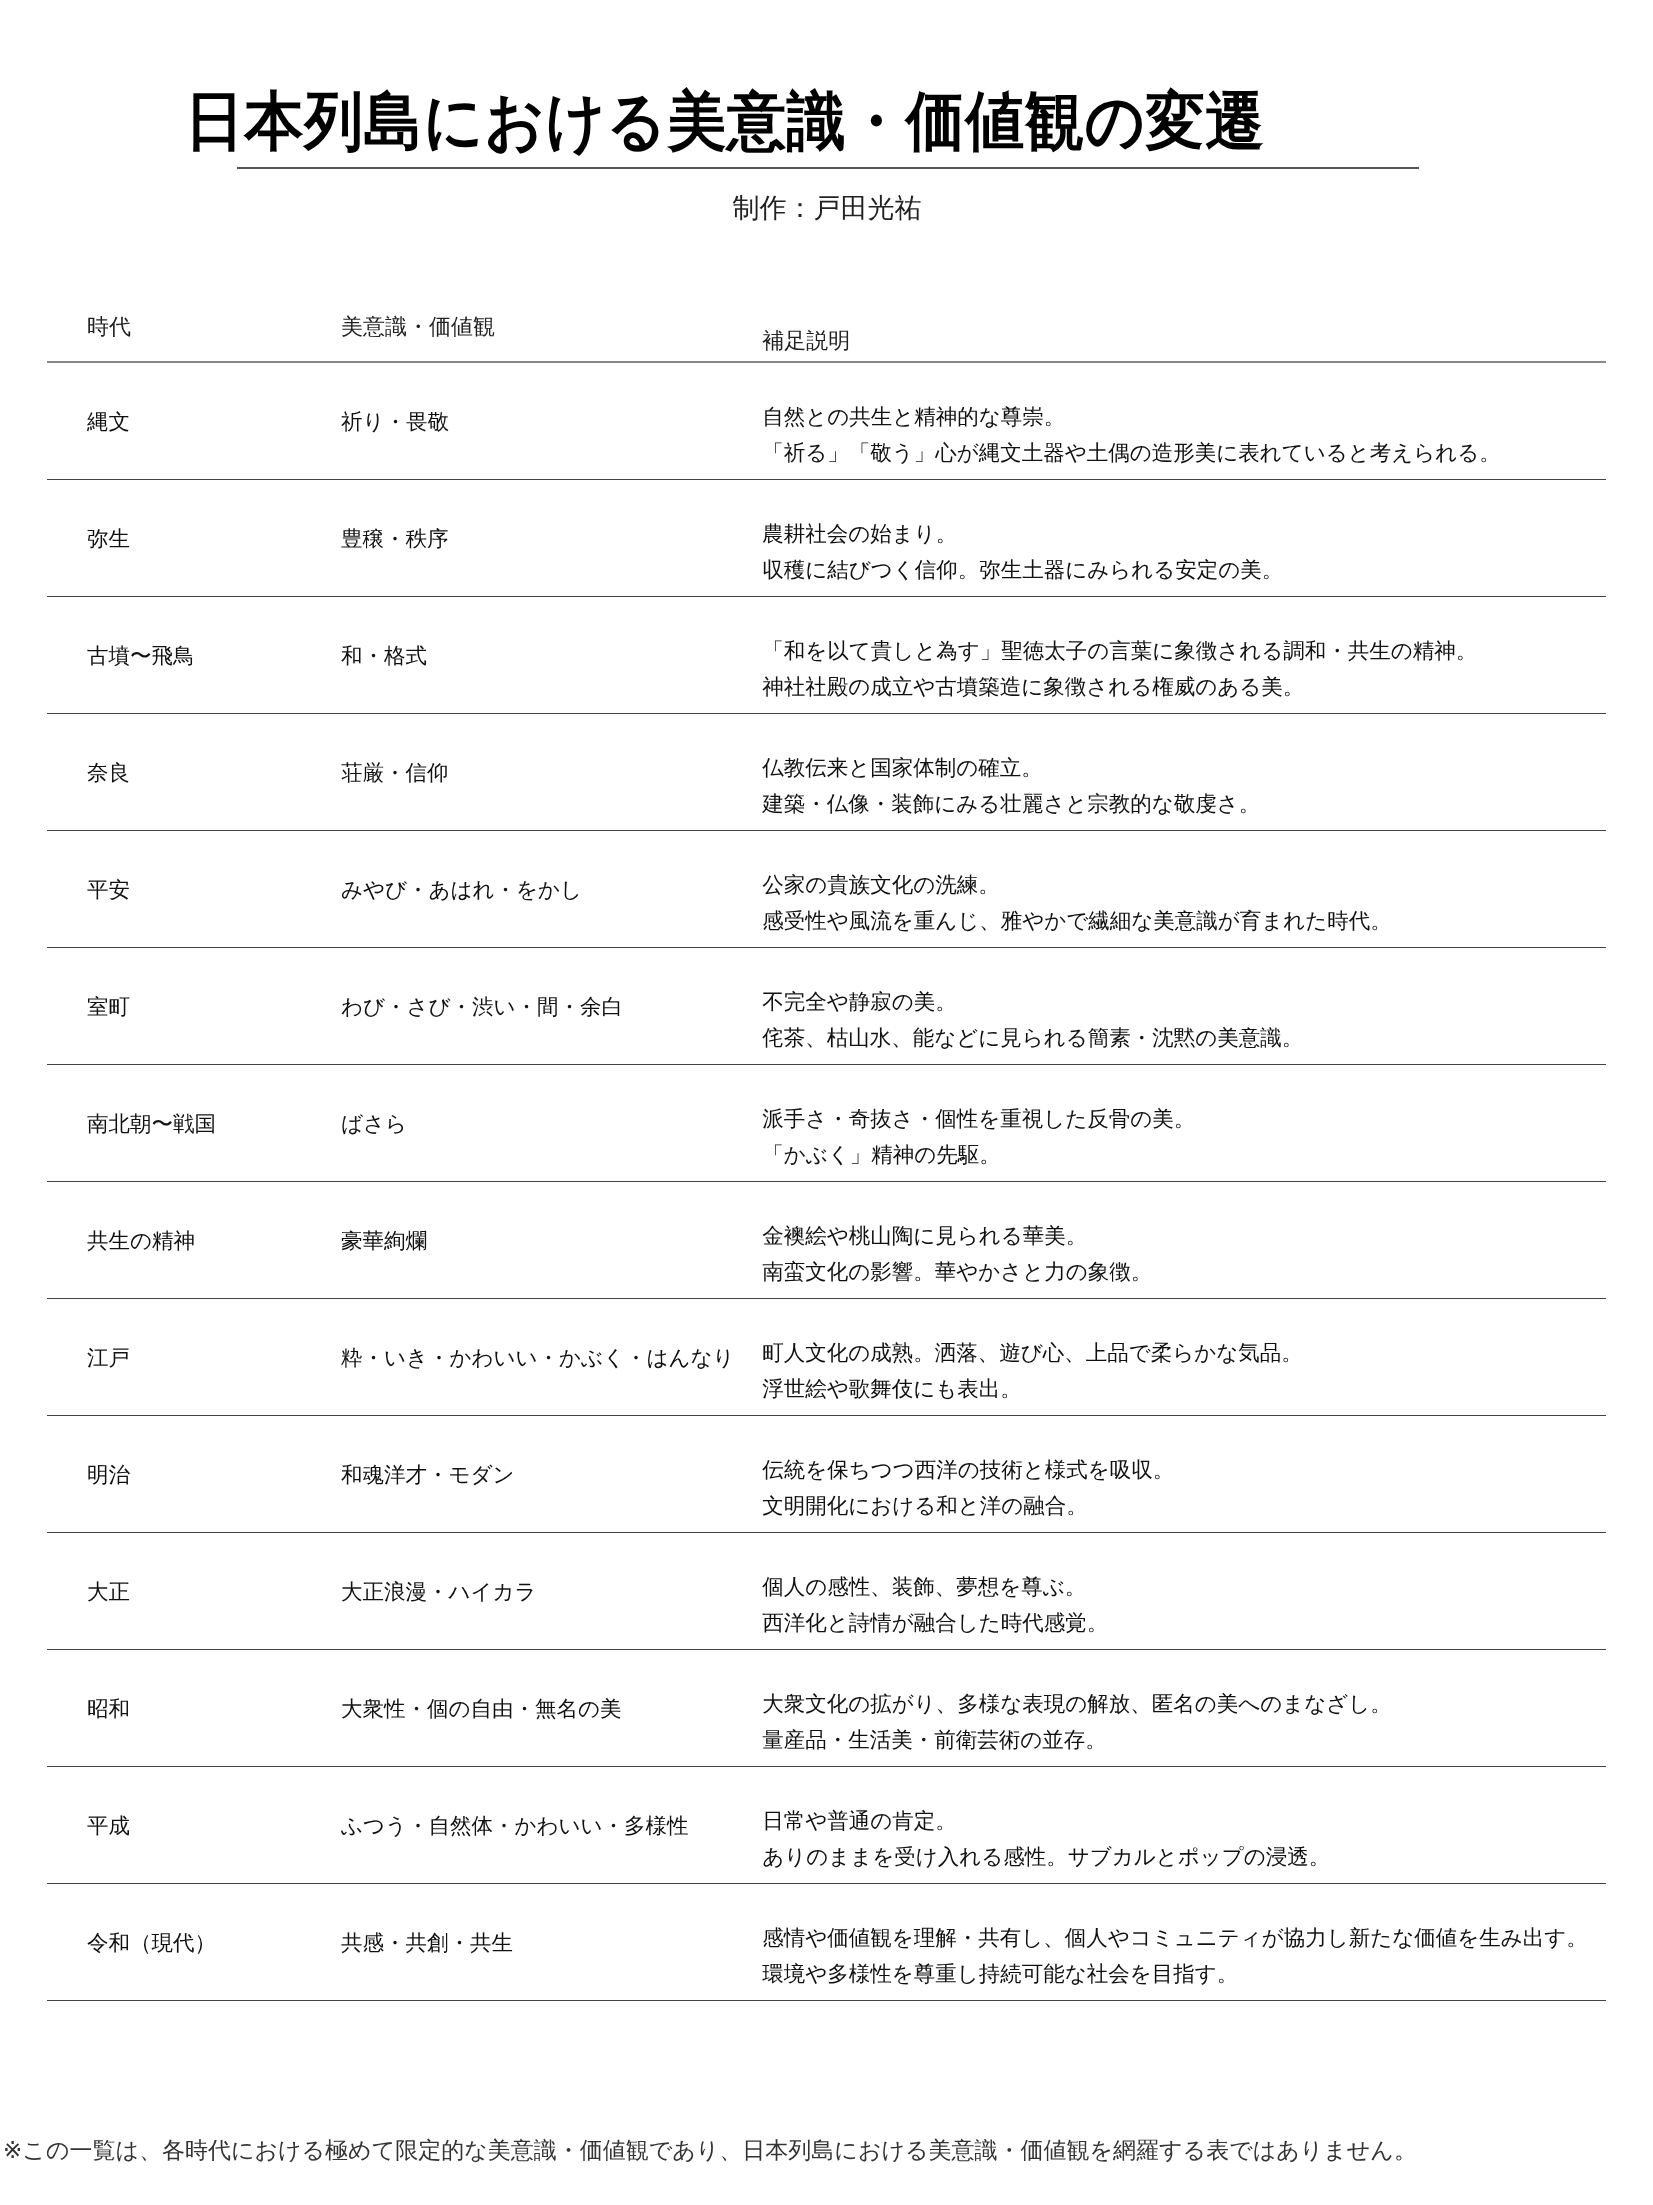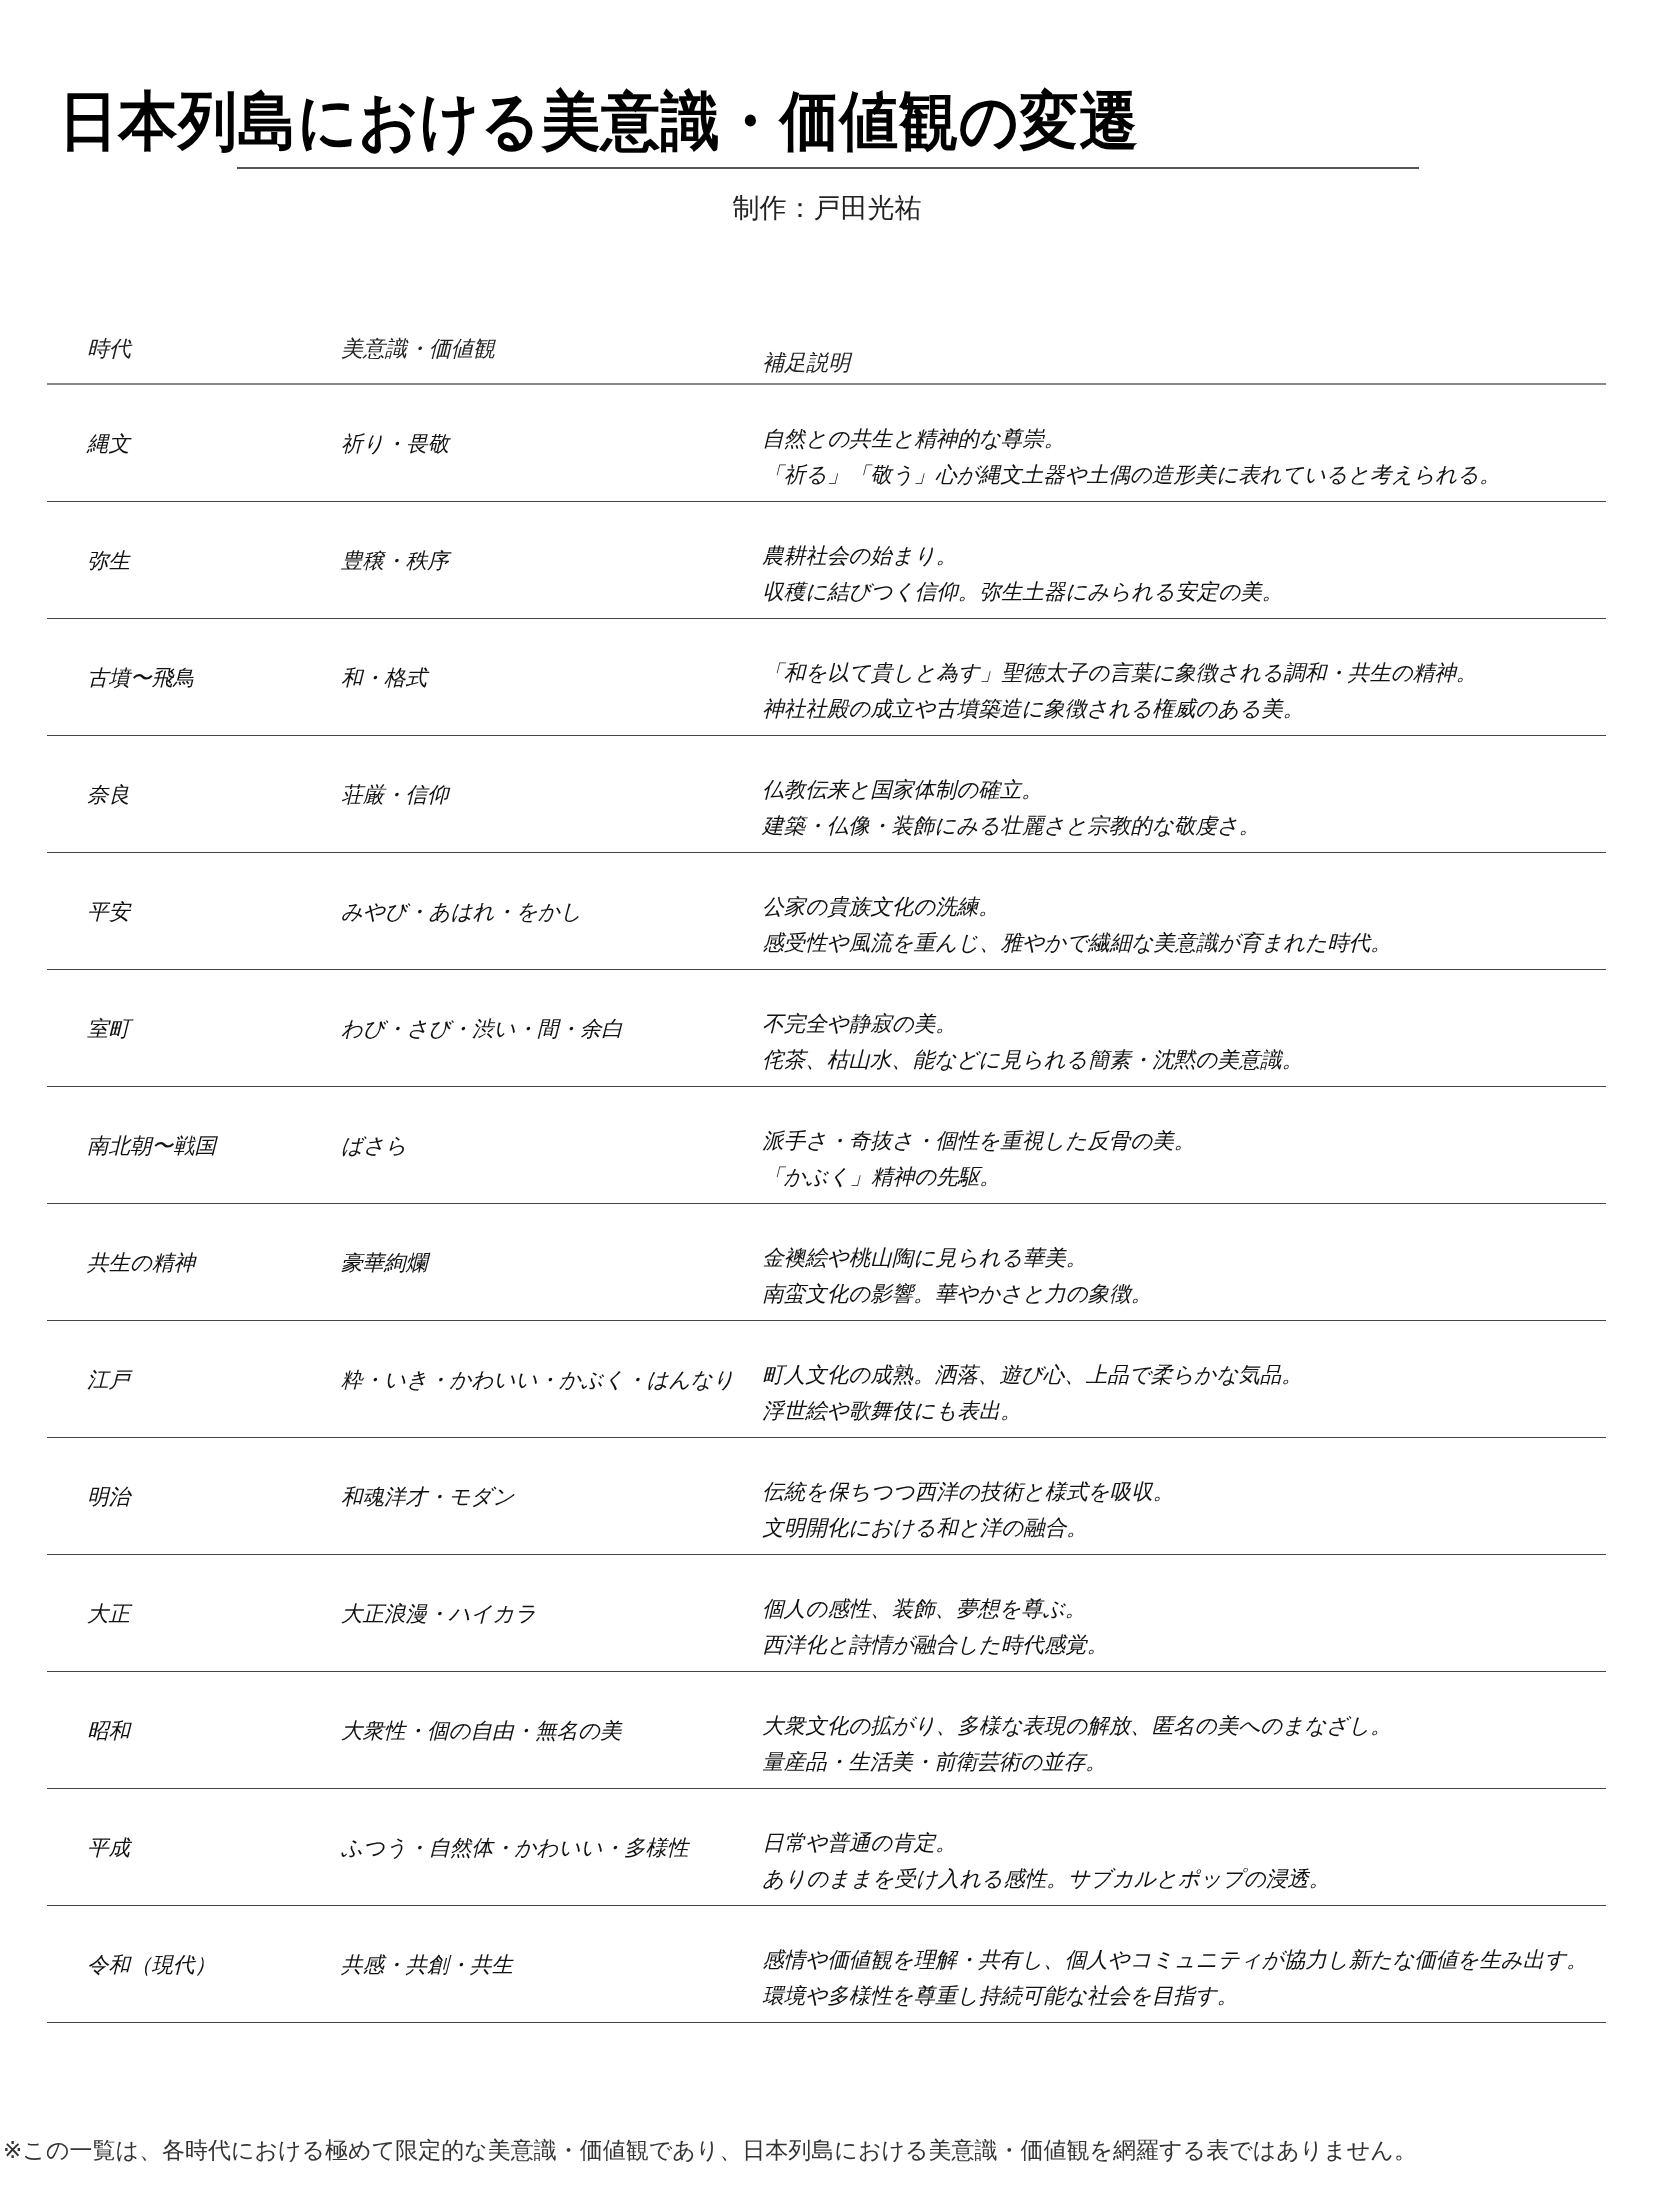--- a/index.html
+++ b/index.html
@@ -1,21 +1,21 @@
 <!DOCTYPE html>
 <html style="font-size:13.2px"><head>
 <meta charset="utf-8">
 <style>
   html, body { margin: 0; padding: 0; background: #ffffff; }
   body { width: 1654px; height: 2205px; position: relative; color: #111; font-family: "DejaVu Sans", "Liberation Sans", sans-serif; overflow: hidden; }
-  .title-wrap { position: absolute; left: 12px; top: 79px; width: 1312px; text-align: left; }
+  .title-wrap { position: absolute; left: 0; top: 79px; width: 1312px; text-align: right; }
   .title { display: inline-block; font-family: "DejaVu Serif", "Liberation Serif", serif; font-weight: bold; font-size: 64px; letter-spacing: 0.8px; color: #000; line-height: 83px; transform: scaleX(0.92); }
   .title-rule { position: absolute; left: 237px; top: 167px; width: 1182px; height: 1.7px; background: #555; }
   .author { position: absolute; left: 0; top: 187px; width: 1654px; text-align: center; font-family: "DejaVu Serif", "Liberation Serif", serif; font-size: 27px; color: #222; line-height: 41px; }
-  .table { position: absolute; left: 47px; top: 314px; width: 1559px; font-style: italic; }
+  .table { position: absolute; left: 47px; top: 292px; width: 1559px; }
   .thead { display: flex; height: 69px; align-items: center; border-bottom: 2.5px solid #888; font-size: 22px; color: #222; }
   .c1 { width: 251px; padding-left: 40px; box-sizing: border-box; }
   .c2 { width: 461px; padding-left: 43px; box-sizing: border-box; }
   .c3 { flex: 1; padding-left: 3.3px; box-sizing: border-box; margin-top: 28px; }
   .row { display: flex; height: 116px; align-items: center; border-bottom: 1.7px solid #444; font-size: 21.5px; color: #111; }
   .row .c3 { display: flex; flex-direction: column; justify-content: center; gap: 10px; }
   .row .c3 span { display: block; line-height: 26.5px; white-space: nowrap; }
   .footnote { position: absolute; left: 0; top: 2135px; width: 1420px; text-align: center; font-size: 23px; color: #333; }
 </style>
 </head>

